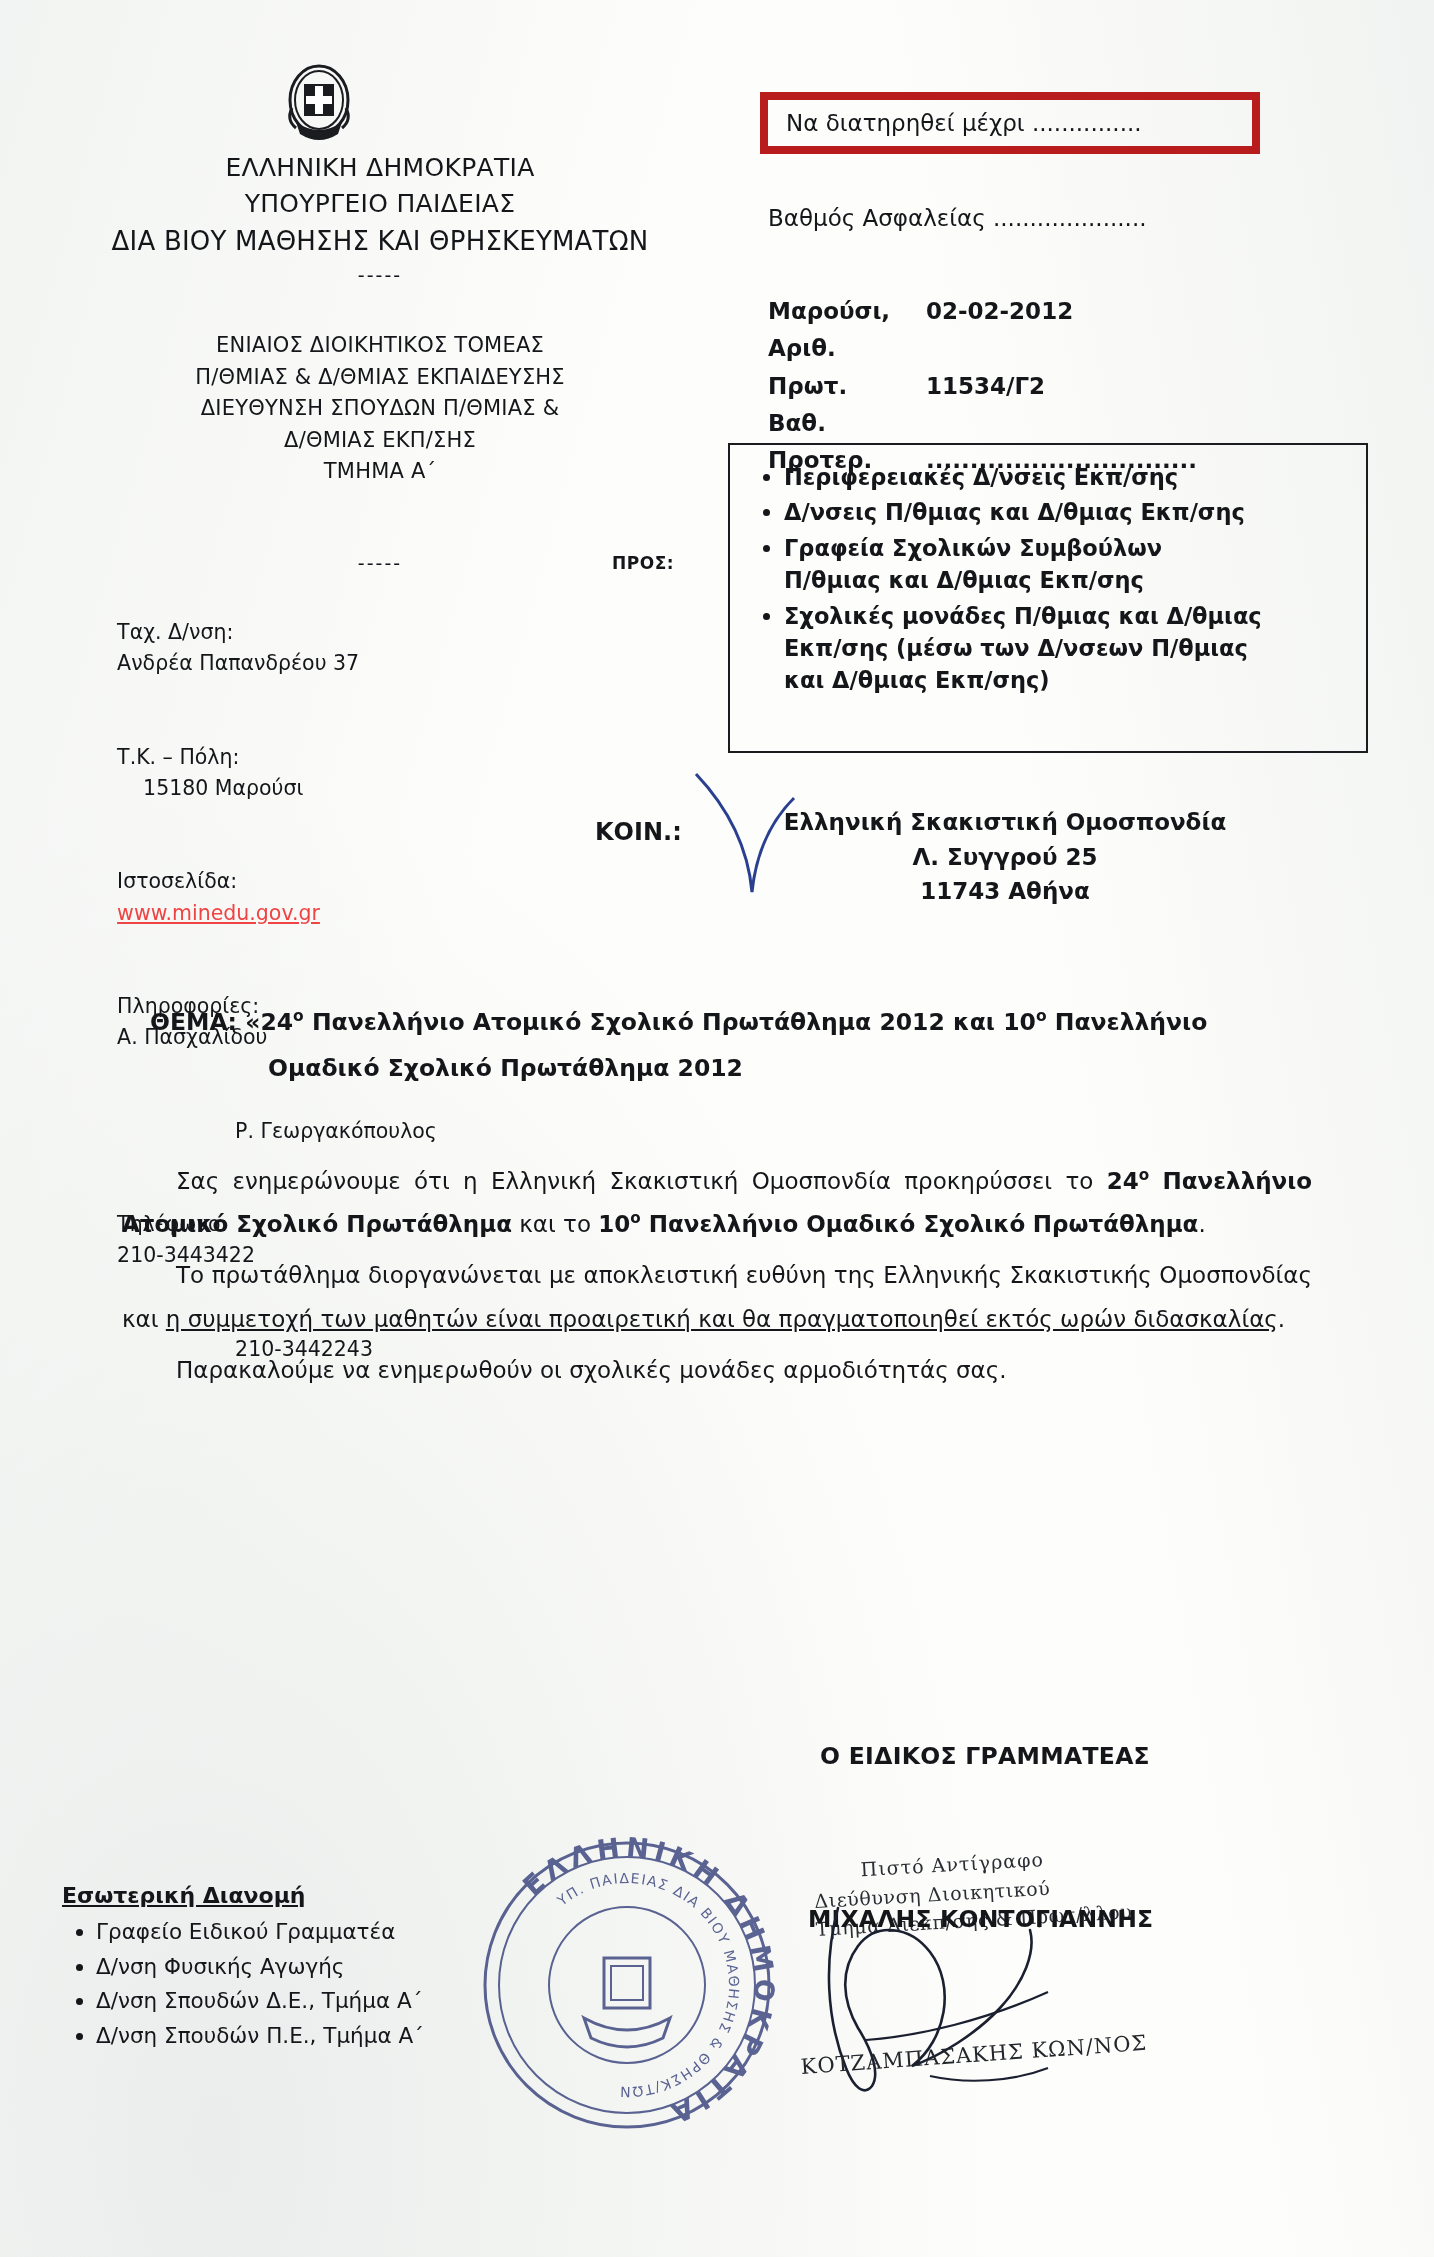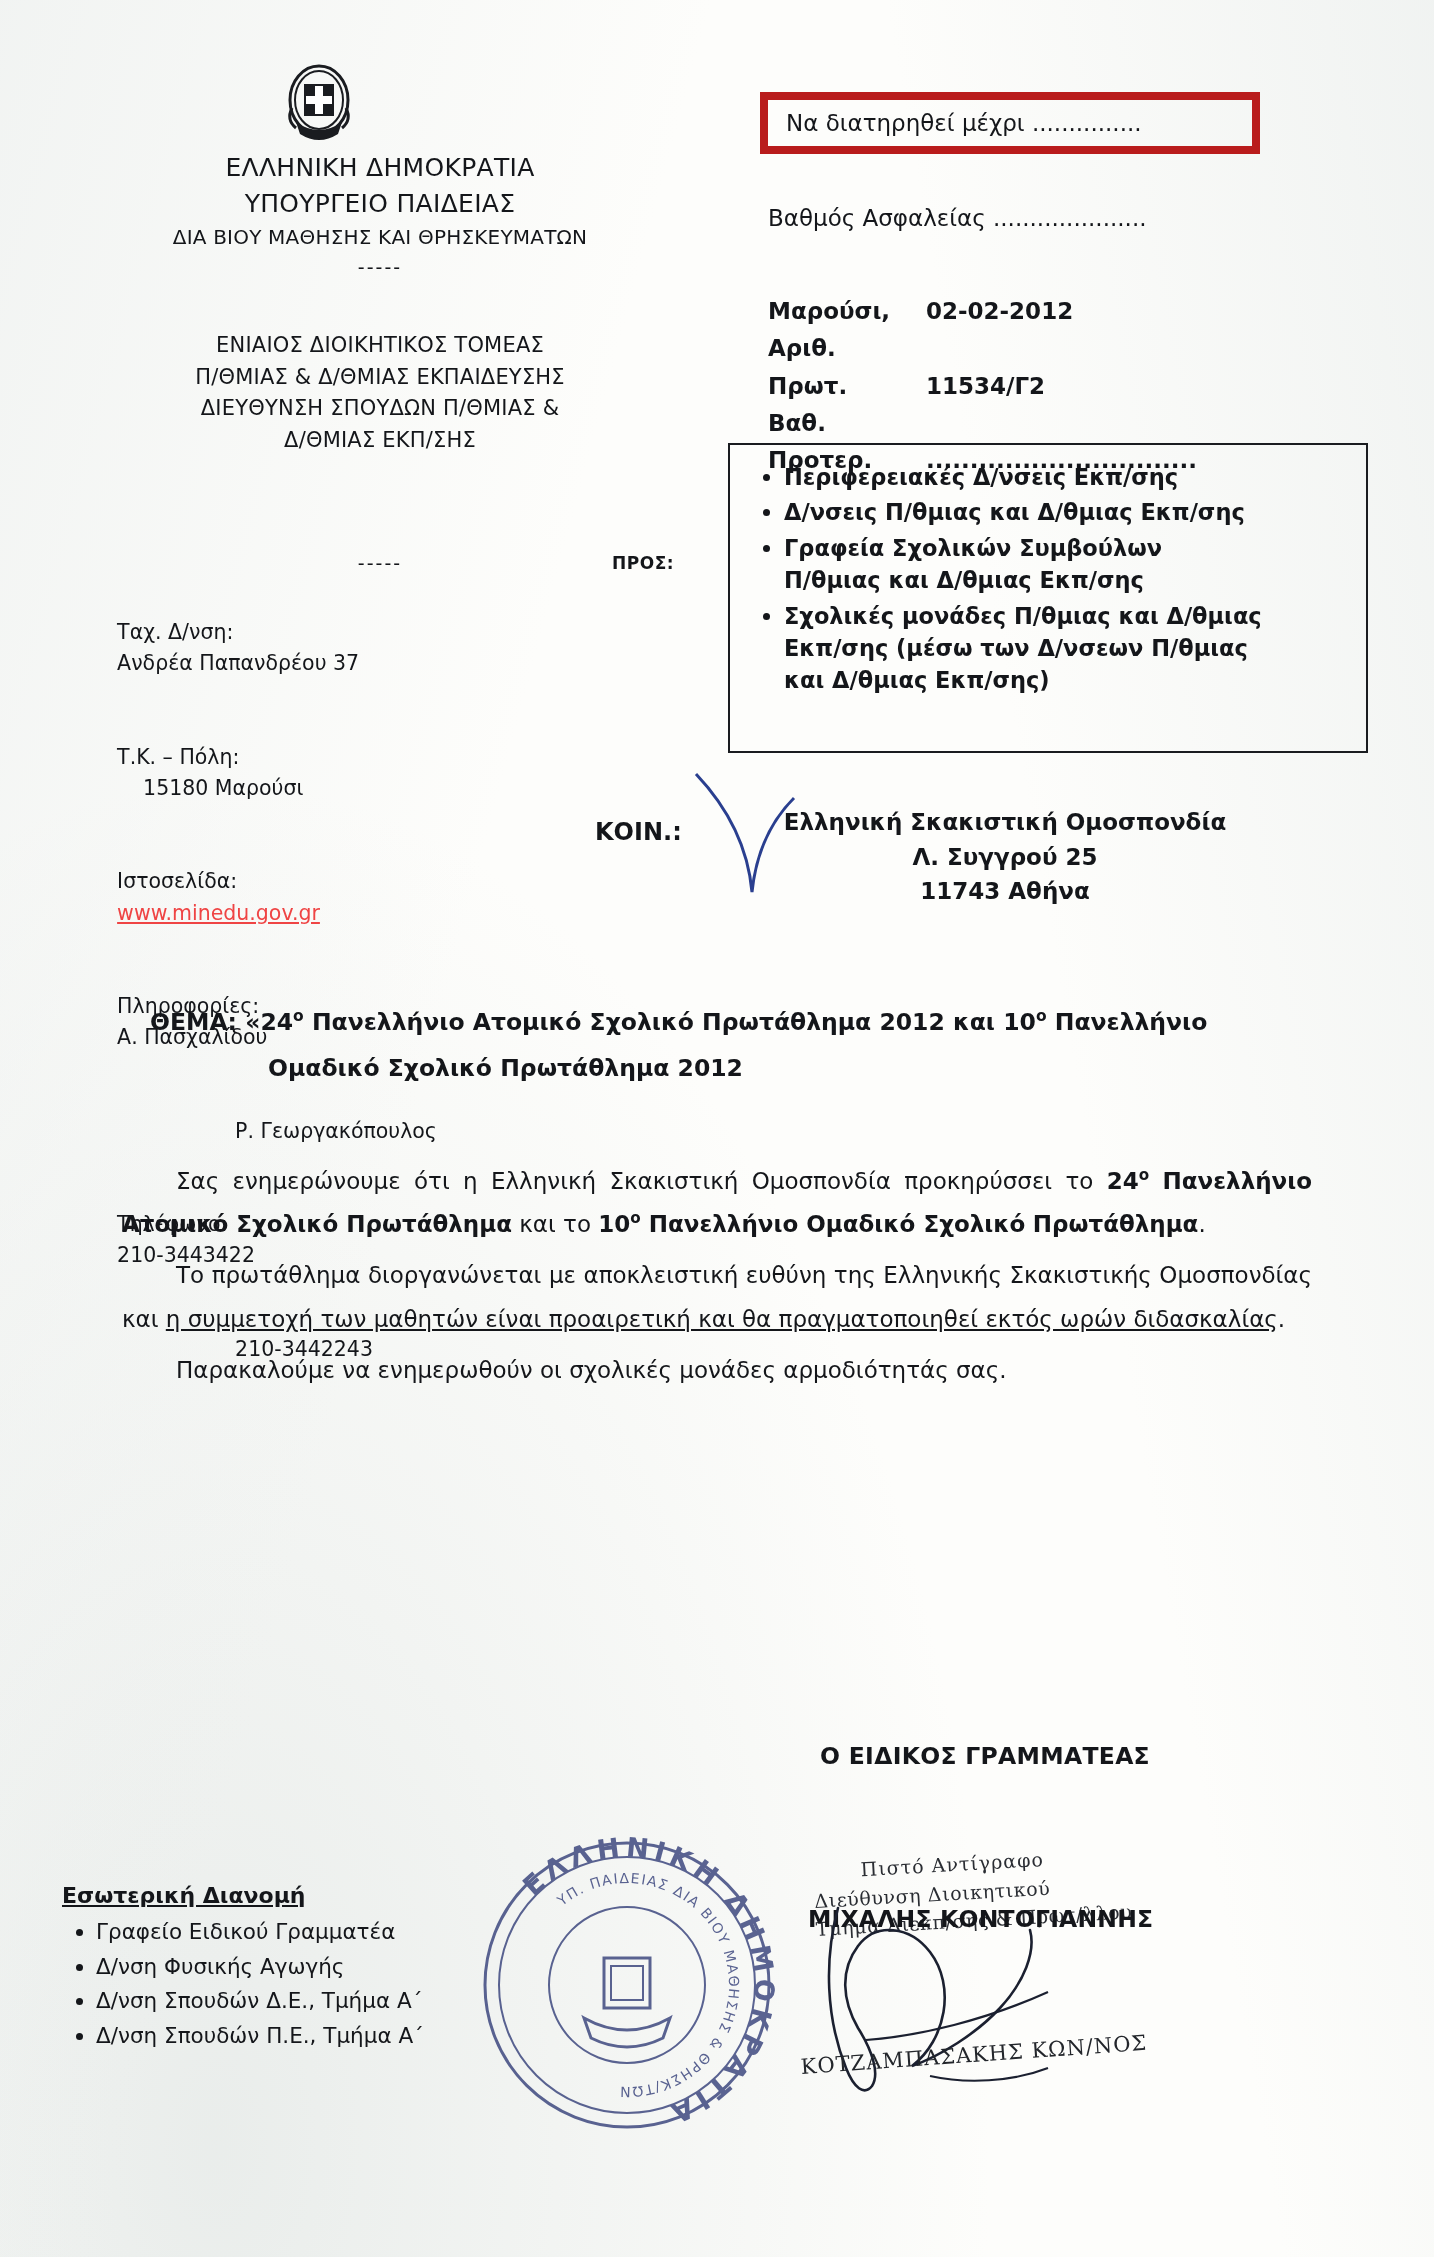--- a/index.html
+++ b/index.html
@@ -39,21 +39,21 @@
   #emblem svg { display:block; }
 
   #ministry-block {
     left: 60px; top: 150px;
     width: 640px;
     text-align: center;
     line-height: 1.45;
   }
   #ministry-block .l1 { font-size: 25px; letter-spacing: .3px; }
   #ministry-block .l2 { font-size: 25px; letter-spacing: .3px; }
-  #ministry-block .l3 { font-size: 20px; letter-spacing: .2px; }
+  #ministry-block .l3 { font-size: 26px; letter-spacing: .2px; }
   #ministry-block .dashes { font-size: 19px; letter-spacing: 2px; margin-top: 2px;}
 
   #sector-block {
     left: 60px; top: 330px;
     width: 640px;
     text-align: center;
     line-height: 1.5;
     font-size: 21px;
     letter-spacing: .2px;
   }
@@ -258,20 +258,21 @@
     <div class="l2">ΥΠΟΥΡΓΕΙΟ ΠΑΙΔΕΙΑΣ</div>
     <div class="l3">ΔΙΑ ΒΙΟΥ ΜΑΘΗΣΗΣ ΚΑΙ ΘΡΗΣΚΕΥΜΑΤΩΝ</div>
     <div class="dashes">-----</div>
   </div>
 
   <div class="abs" id="sector-block">
     <div>ΕΝΙΑΙΟΣ ΔΙΟΙΚΗΤΙΚΟΣ ΤΟΜΕΑΣ</div>
     <div>Π/ΘΜΙΑΣ &amp; Δ/ΘΜΙΑΣ ΕΚΠΑΙΔΕΥΣΗΣ</div>
     <div>ΔΙΕΥΘΥΝΣΗ ΣΠΟΥΔΩΝ Π/ΘΜΙΑΣ &amp;</div>
     <div>Δ/ΘΜΙΑΣ ΕΚΠ/ΣΗΣ</div>
+    <div>ΤΜΗΜΑ Α΄</div>
   </div>
   <div class="abs" id="sector-dashes">-----</div>
 
   <div class="abs" id="contact-block">
     <div class="row">
       <span>Ταχ. Δ/νση:</span>
       <span>Ανδρέα Παπανδρέου 37</span>
     </div>
     <div class="row">
       <span>Τ.Κ. – Πόλη:</span>

